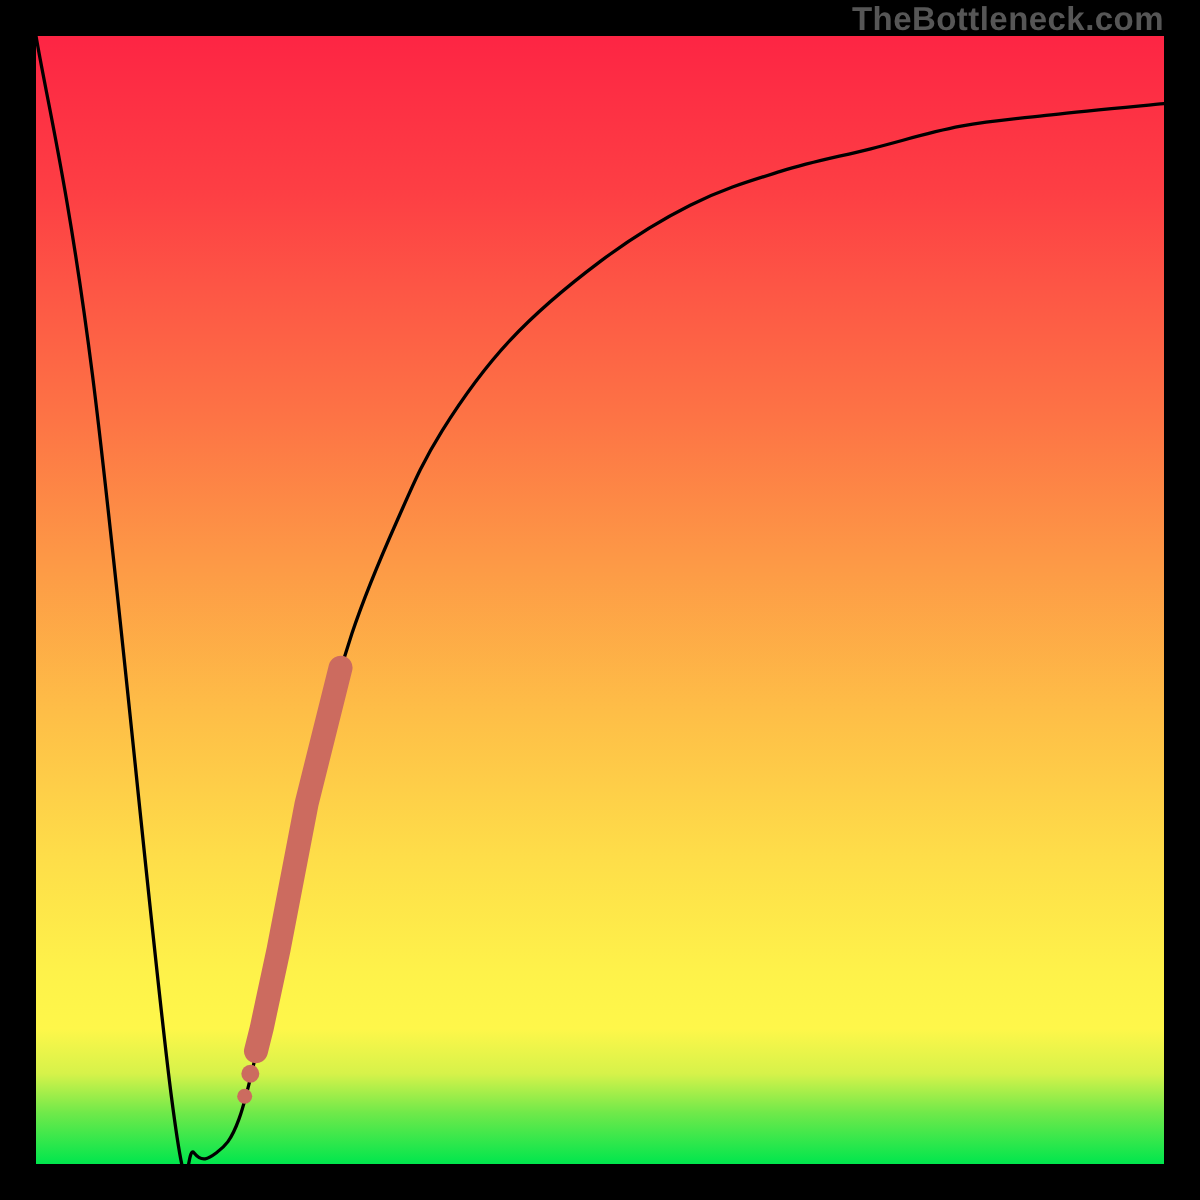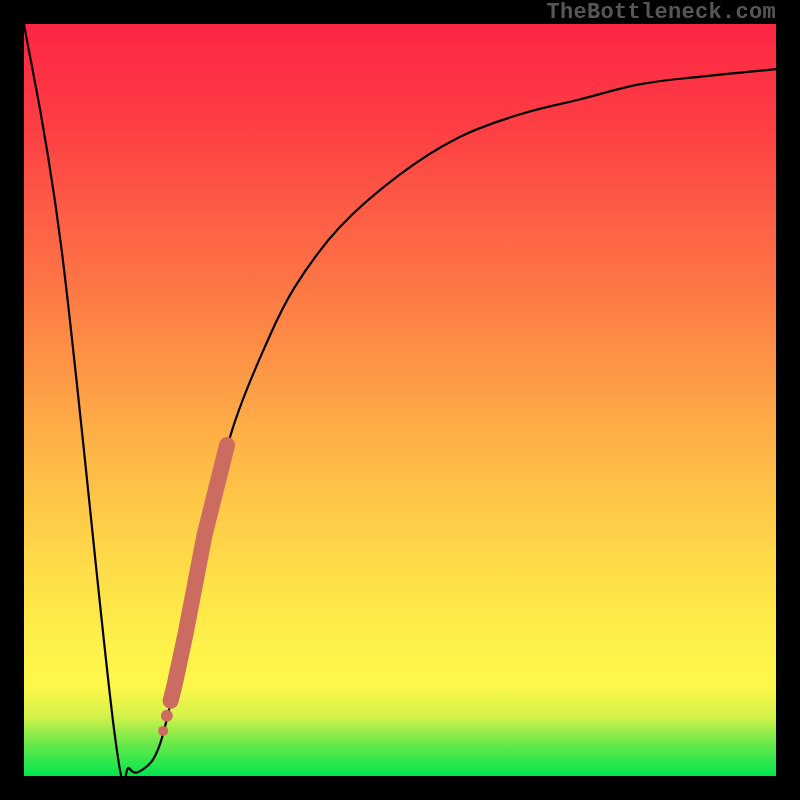--- a/index.html
+++ b/index.html
@@ -28,21 +28,21 @@
       #fd9a46 53%,
       #fd7445 66%,
       #fd5545 78%,
       #fd3f44 86%,
       #fd2544 100%);
   }
   .watermark {
     position: absolute;
     top: 0px;
     right: 24px;
-    font-family: Liberation Mono, monospace;
+    font-family: Liberation Sans, sans-serif;
     font-size: 22px;
     font-weight: bold;
     color: #565656;
     letter-spacing: 0.3px;
   }
   svg.curve {
     position: absolute;
     left: 0;
     top: 0;
     width: 752px;

